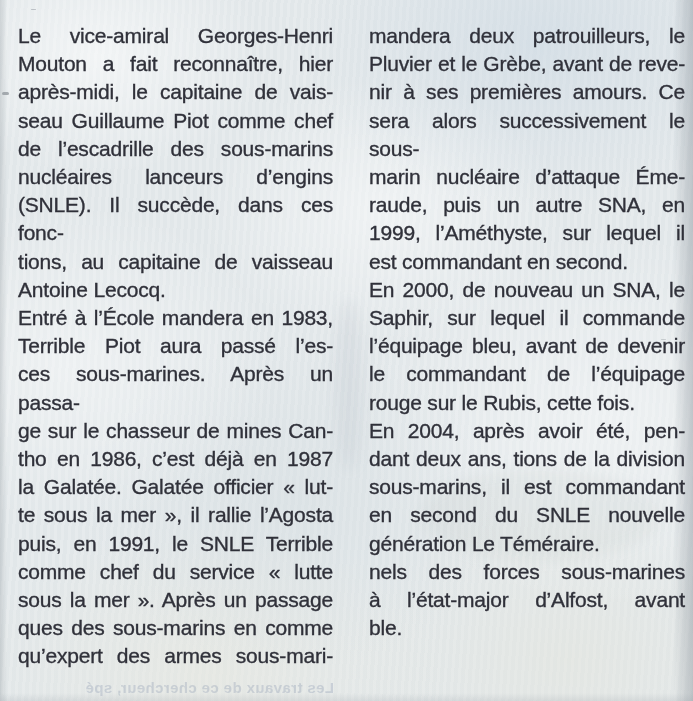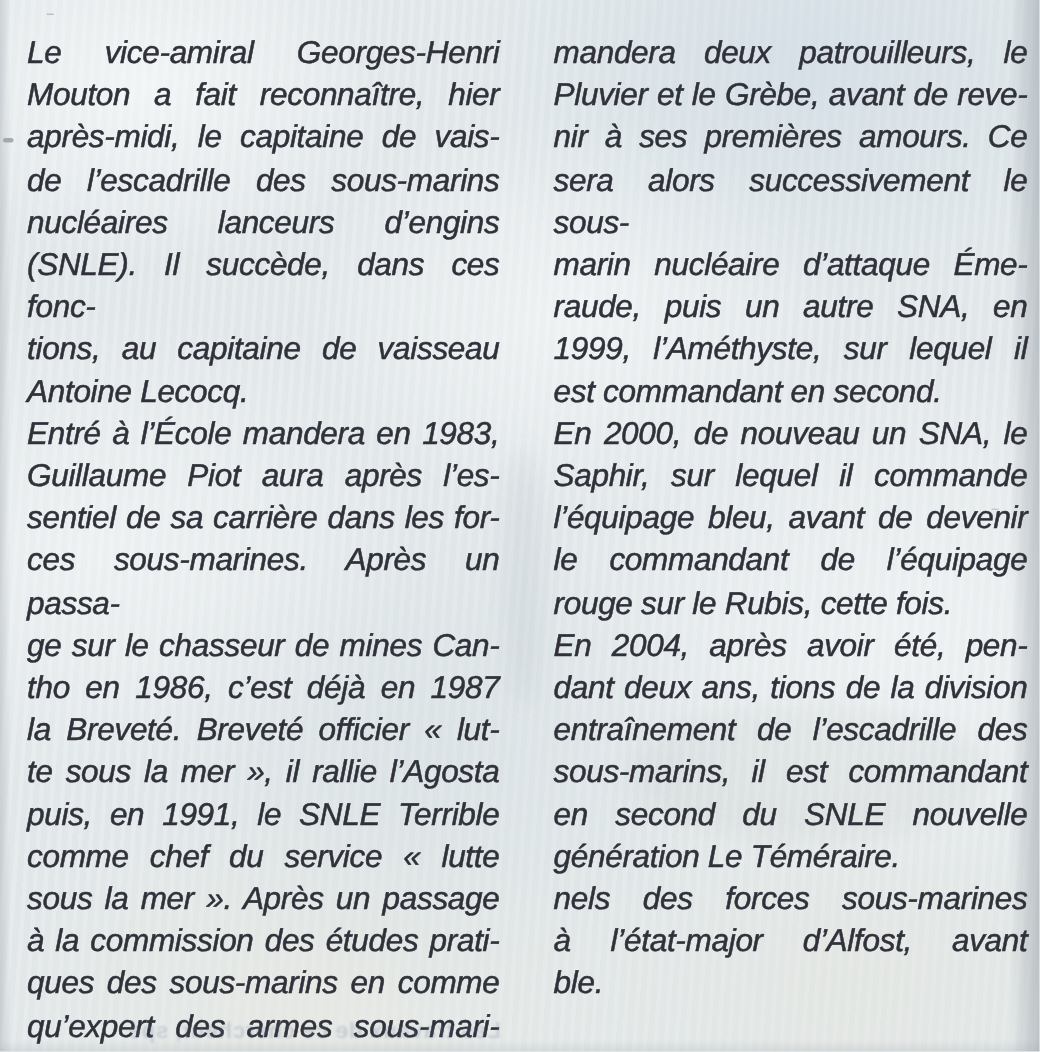--- a/index.html
+++ b/index.html
@@ -68,21 +68,21 @@
   .col {
     position: absolute; top: 22px;
     color: var(--ink);
     font-size: 21px;
     line-height: 28.2px;
     letter-spacing: -0.2px;
     -webkit-text-stroke: 0.35px var(--ink);
   }
   .col-left  { left: 18px;  width: 315px; }
   .col-right { left: 369px; width: 316px; }
-  .line { text-align: justify; text-align-last: justify; white-space: normal; font-style: italic; }
+  .line { text-align: justify; text-align-last: justify; white-space: normal; }
   .line.end { text-align-last: left; }
 
   
   .bleed {
     position: absolute; left: 16px; top: 679px; width: 318px;
     transform: scaleX(-1);
     font-size: 15px; font-weight: bold;
     color: rgba(96,116,148,0.22);
     filter: blur(0.6px);
     letter-spacing: 0.4px;
@@ -97,57 +97,55 @@
 <div class="smudge-b"></div>
 <div class="specks"></div>
 <div class="edge-left"></div>
 <div class="edge-right"></div>
 <div class="edge-bottom"></div>
 
 <div class="col col-left">
     <div class="line">Le vice-amiral Georges-Henri</div>
     <div class="line">Mouton a fait reconnaître, hier</div>
     <div class="line">après-midi, le capitaine de vais-</div>
+    <div class="line">seau Guillaume Piot comme chef</div>
     <div class="line">de l’escadrille des sous-marins</div>
     <div class="line">nucléaires lanceurs d’engins</div>
     <div class="line">(SNLE). Il succède, dans ces fonc-</div>
     <div class="line">tions, au capitaine de vaisseau</div>
     <div class="line end">Antoine Lecocq.</div>
     <div class="line">Entré à l’École mandera en 1983,</div>
-    <div class="line">Guillaume Piot aura après l’es-</div>
-    <div class="line">sentiel de sa carrière dans les for-</div>
+    <div class="line">Terrible Piot aura passé l’es-</div>
     <div class="line">ces sous-marines. Après un passa-</div>
     <div class="line">ge sur le chasseur de mines Can-</div>
     <div class="line">tho en 1986, c’est déjà en 1987</div>
-    <div class="line">la Breveté. Breveté officier « lut-</div>
+    <div class="line">la Galatée. Galatée officier « lut-</div>
     <div class="line">te sous la mer », il rallie l’Agosta</div>
     <div class="line">puis, en 1991, le SNLE Terrible</div>
     <div class="line">comme chef du service « lutte</div>
     <div class="line">sous la mer ». Après un passage</div>
-    <div class="line">à la commission des études prati-</div>
     <div class="line">ques des sous-marins en comme</div>
     <div class="line">qu’expert des armes sous-mari-</div>
   </div>
 <div class="col col-right">
     <div class="line">mandera deux patrouilleurs, le</div>
     <div class="line">Pluvier et le Grèbe, avant de reve-</div>
     <div class="line">nir à ses premières amours. Ce</div>
     <div class="line">sera alors successivement le sous-</div>
     <div class="line">marin nucléaire d’attaque Éme-</div>
     <div class="line">raude, puis un autre SNA, en</div>
     <div class="line">1999, l’Améthyste, sur lequel il</div>
     <div class="line end">est commandant en second.</div>
     <div class="line">En 2000, de nouveau un SNA, le</div>
     <div class="line">Saphir, sur lequel il commande</div>
     <div class="line">l’équipage bleu, avant de devenir</div>
     <div class="line">le commandant de l’équipage</div>
     <div class="line end">rouge sur le Rubis, cette fois.</div>
     <div class="line">En 2004, après avoir été, pen-</div>
     <div class="line">dant deux ans, tions de la division</div>
-    <div class="line">entraînement de l’escadrille des</div>
     <div class="line">sous-marins, il est commandant</div>
     <div class="line">en second du SNLE nouvelle</div>
     <div class="line end">génération Le Téméraire.</div>
     <div class="line">nels des forces sous-marines</div>
     <div class="line">à l’état-major d’Alfost, avant</div>
     <div class="line end">ble.</div>
   </div>
 
 <div class="bleed">Les travaux de ce chercheur, spé</div>
 

